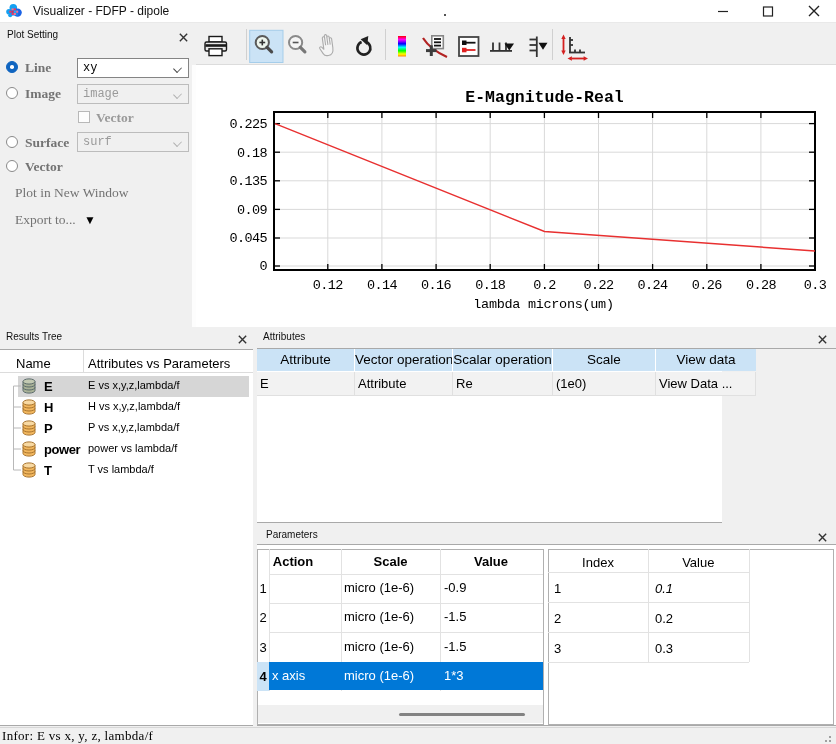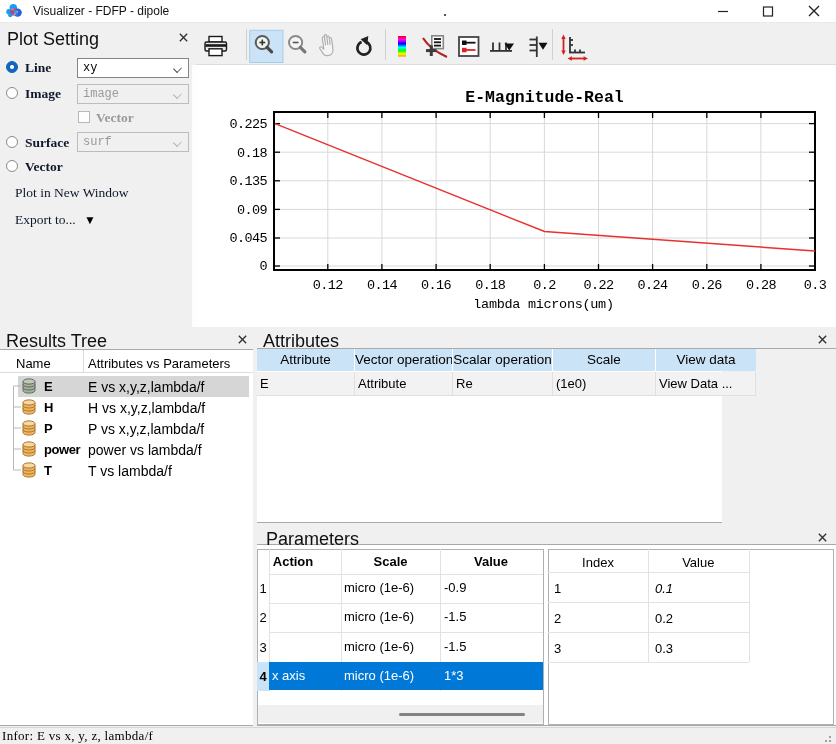--- a/index.html
+++ b/index.html
@@ -6,39 +6,39 @@
 html,body { width:836px; height:744px; overflow:hidden; }
 body { font-family:"Liberation Sans", sans-serif; background:#f0f0f0; position:relative; }
 .abs { position:absolute; }
 .serif { font-family:"Liberation Serif", serif; }
 
 #titlebar { left:0; top:0; width:836px; height:23px; background:#ffffff; border-bottom:1px solid #e9e9e9; }
 #apptitle { left:33px; top:4px; font-size:12px; color:#111; }
 
 #leftpanel { left:0; top:24px; width:196px; height:303px; background:#f0f0f0; }
 #leftstrip { left:192px; top:65px; width:4px; height:262px; background:#fdfdfd; }
-.ptitle { font-size:18px; color:#101010; }
+.ptitle { font-size:10px; color:#101010; }
 .radio { width:12px; height:12px; border-radius:50%; background:#fff; border:1px solid #8a8a8a; }
 .radio.sel { background:#1065c0; border:1px solid #1065c0; }
 .radio.sel::after { content:""; position:absolute; left:3.2px; top:3.2px; width:3.6px; height:3.6px; border-radius:50%; background:#fff; }
-.rlabel { font-family:"Liberation Serif", serif; font-weight:bold; font-size:13.5px; color:#0f172a; }
+.rlabel { font-family:"Liberation Serif", serif; font-weight:bold; font-size:13.5px; color:#737373; }
 .combo { width:112px; height:20px; background:#fff; border:1px solid #848484; font-family:"Liberation Mono", monospace; font-size:12px; color:#000; line-height:18px; padding-left:5px; }
 .combo.dis { background:#f0f0f0; border:1px solid #bcbcbc; color:#9a9a9a; }
 .chev { position:absolute; right:7px; top:6px; width:7px; height:7px; border-left:1.6px solid #444; border-bottom:1.6px solid #444; transform:rotate(-45deg) scale(1,0.8); }
 .combo.dis .chev { border-color:#b0b0b0; }
 
 #toolbar { left:196px; top:24px; width:640px; height:41px; background:#f0f0f0; border-bottom:1px solid #dcdcdc; }
 .sep { position:absolute; top:29px; width:1px; height:31px; background:#d0d0d0; }
 
 #chart { left:196px; top:65px; width:640px; height:262px; background:#fff; }
 
 #rtree { left:0; top:328px; width:253px; height:398px; background:#fff; border-bottom:1px solid #a9a9a9; }
 #rtree-title { left:0; top:0; width:253px; height:22px; background:#f0f0f0; border-bottom:1px solid #a9a9a9; }
 .tname { font-size:13px; font-weight:bold; color:#000; letter-spacing:-0.4px; }
-.tattr { font-size:14px; color:#000; left:88px; }
+.tattr { font-size:11px; color:#000; left:88px; }
 
 #attr { left:257px; top:328px; width:465px; height:195px; background:#fff; border-bottom:1px solid #a9a9a9; }
 #attr-title { left:0; top:0; width:579px; height:21px; background:#f0f0f0; border-bottom:1px solid #a9a9a9; }
 .ahdr { top:21px; height:22px; background:#cbe3f6; font-size:13.5px; font-weight:normal; color:#000; text-align:center; line-height:22px; overflow:hidden; white-space:nowrap; }
 .acell { top:44px; height:24px; background:#f2f2f2; font-size:13px; color:#000; line-height:24px; padding-left:3px; border-right:1px solid #e0e0e0; border-bottom:1px solid #e0e0e0; white-space:nowrap; }
 
 #params { left:257px; top:524px; width:579px; height:202px; background:#fff; border-bottom:1px solid #a9a9a9; }
 #params-title { left:0; top:0; width:579px; height:21px; background:#f0f0f0; border-bottom:1px solid #a9a9a9; }
 .phdr { font-size:13px; font-weight:bold; text-align:center; line-height:25px; height:25px; color:#000; }
 .pnum { left:0; width:12px; height:29px; font-size:13px; text-align:center; line-height:29px; color:#000; }

